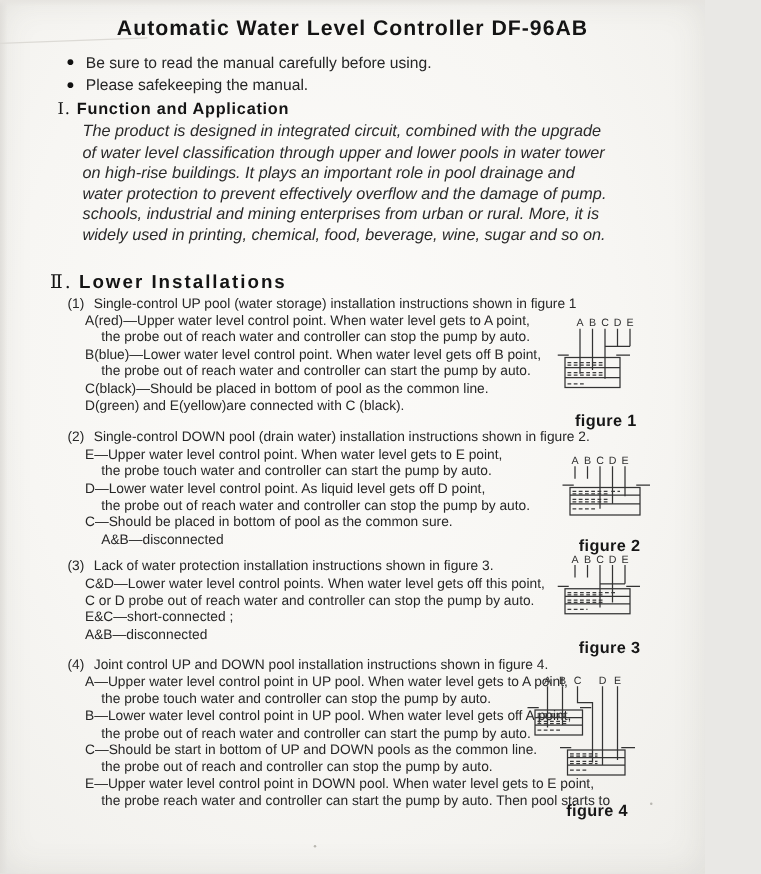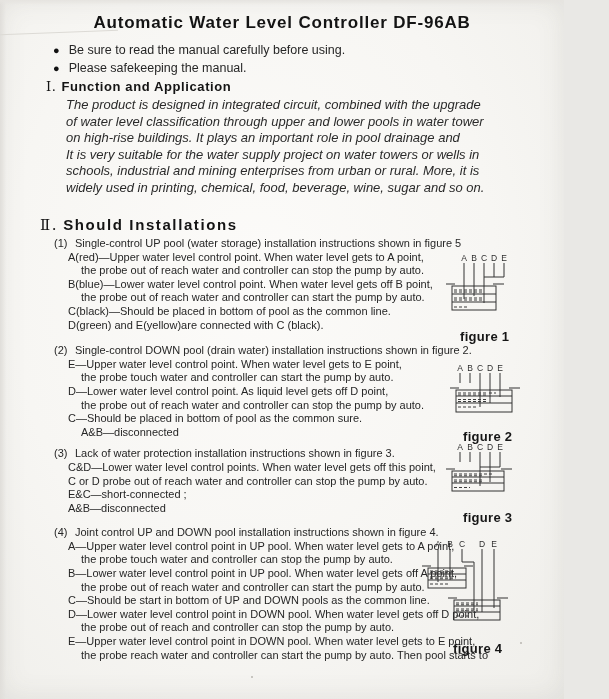--- a/index.html
+++ b/index.html
@@ -81,34 +81,34 @@
     </div>
 
   <div class="sec-heading" id="h-function">
     <span class="numeral">Ⅰ.</span><span>Function and Application</span>
   </div>
 
   <div id="function-body">
       <div class="para-line">The product is designed in integrated circuit, combined with the upgrade</div>
       <div class="para-line">of water level classification through upper and lower pools in water tower</div>
       <div class="para-line">on high-rise buildings. It plays an important role in pool drainage and</div>
-      <div class="para-line">It is very suitable for the water supply project on water towers or wells in</div>
+      <div class="para-line">water protection to prevent effectively overflow and the damage of pump.</div>
       <div class="para-line">schools, industrial and mining enterprises from urban or rural. More, it is</div>
       <div class="para-line">widely used in printing, chemical, food, beverage, wine, sugar and so on.</div>
     </div>
 
   <div class="sec-heading" id="h-probe">
-    <span class="numeral">Ⅱ.</span><span>Should Installations</span>
+    <span class="numeral">Ⅱ.</span><span>Lower Installations</span>
   </div>
 
   <div id="probe-items">
       <div class="probe-item">
         <div class="item-head">
           <span class="item-number">(1)</span>
-          <span class="item-title">Single-control UP pool (water storage) installation instructions shown in figure 5</span>
+          <span class="item-title">Single-control UP pool (water storage) installation instructions shown in figure 1</span>
         </div>
         <div class="line i1">A(red)—Upper water level control point. When water level gets to A point,</div>
         <div class="line i2">the probe out of reach water and controller can stop the pump by auto.</div>
         <div class="line i1">B(blue)—Lower water level control point. When water level gets off B point,</div>
         <div class="line i2">the probe out of reach water and controller can start the pump by auto.</div>
         <div class="line i1">C(black)—Should be placed in bottom of pool as the common line.</div>
         <div class="line i1">D(green) and E(yellow)are connected with C (black).</div>
       </div>
       <div class="probe-item">
         <div class="item-head">
@@ -135,21 +135,20 @@
       <div class="probe-item">
         <div class="item-head">
           <span class="item-number">(4)</span>
           <span class="item-title">Joint control UP and DOWN pool installation instructions shown in figure 4.</span>
         </div>
         <div class="line i1">A—Upper water level control point in UP pool. When water level gets to A point,</div>
         <div class="line i2">the probe touch water and controller can stop the pump by auto.</div>
         <div class="line i1">B—Lower water level control point in UP pool. When water level gets off A point,</div>
         <div class="line i2">the probe out of reach water and controller can start the pump by auto.</div>
         <div class="line i1">C—Should be start in bottom of UP and DOWN pools as the common line.</div>
-        <div class="line i1">D—Lower water level control point in DOWN pool. When water level gets off D point,</div>
         <div class="line i2">the probe out of reach and controller can stop the pump by auto.</div>
         <div class="line i1">E—Upper water level control point in DOWN pool. When water level gets to E point,</div>
         <div class="line i2">the probe reach water and controller can start the pump by auto. Then pool starts to</div>
       </div>
     </div>
 
   <div class="figure" id="fig1">
     <svg width="106" height="66" viewBox="0 0 106 66">
       <g>
         <text class="fig-label" x="18" y="11" text-anchor="middle">A</text>

